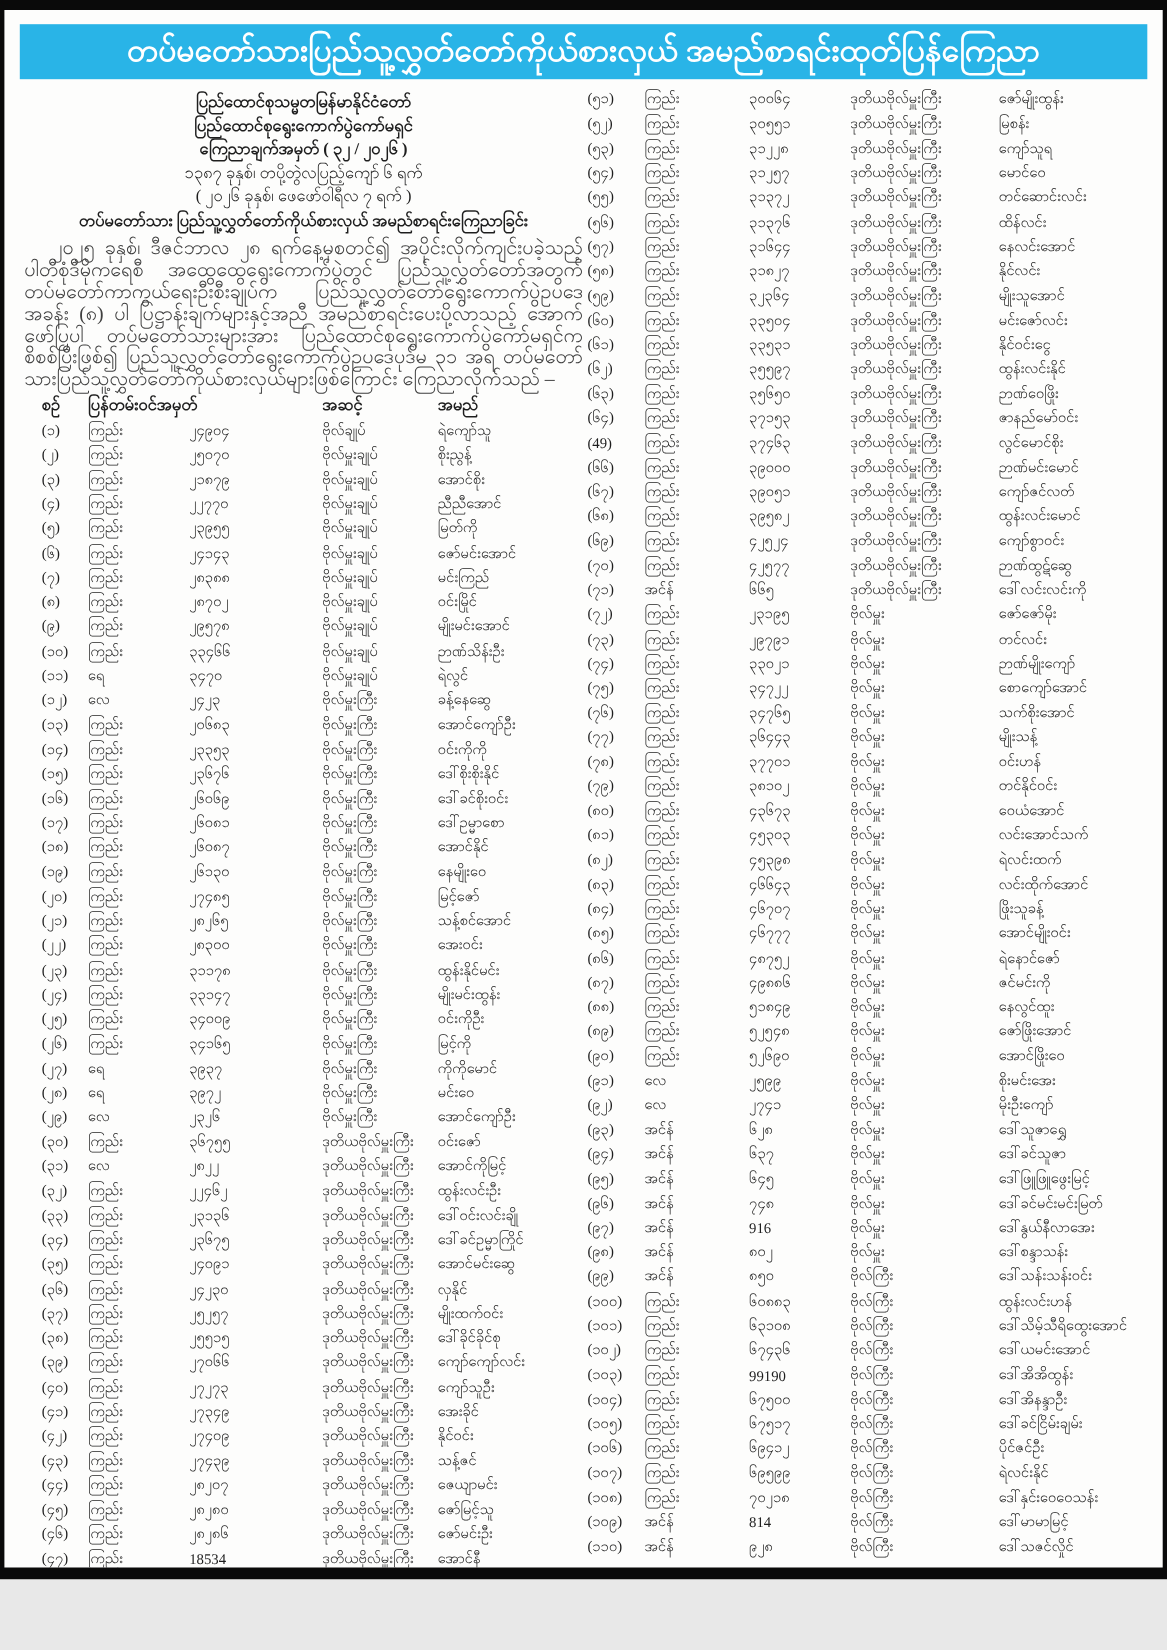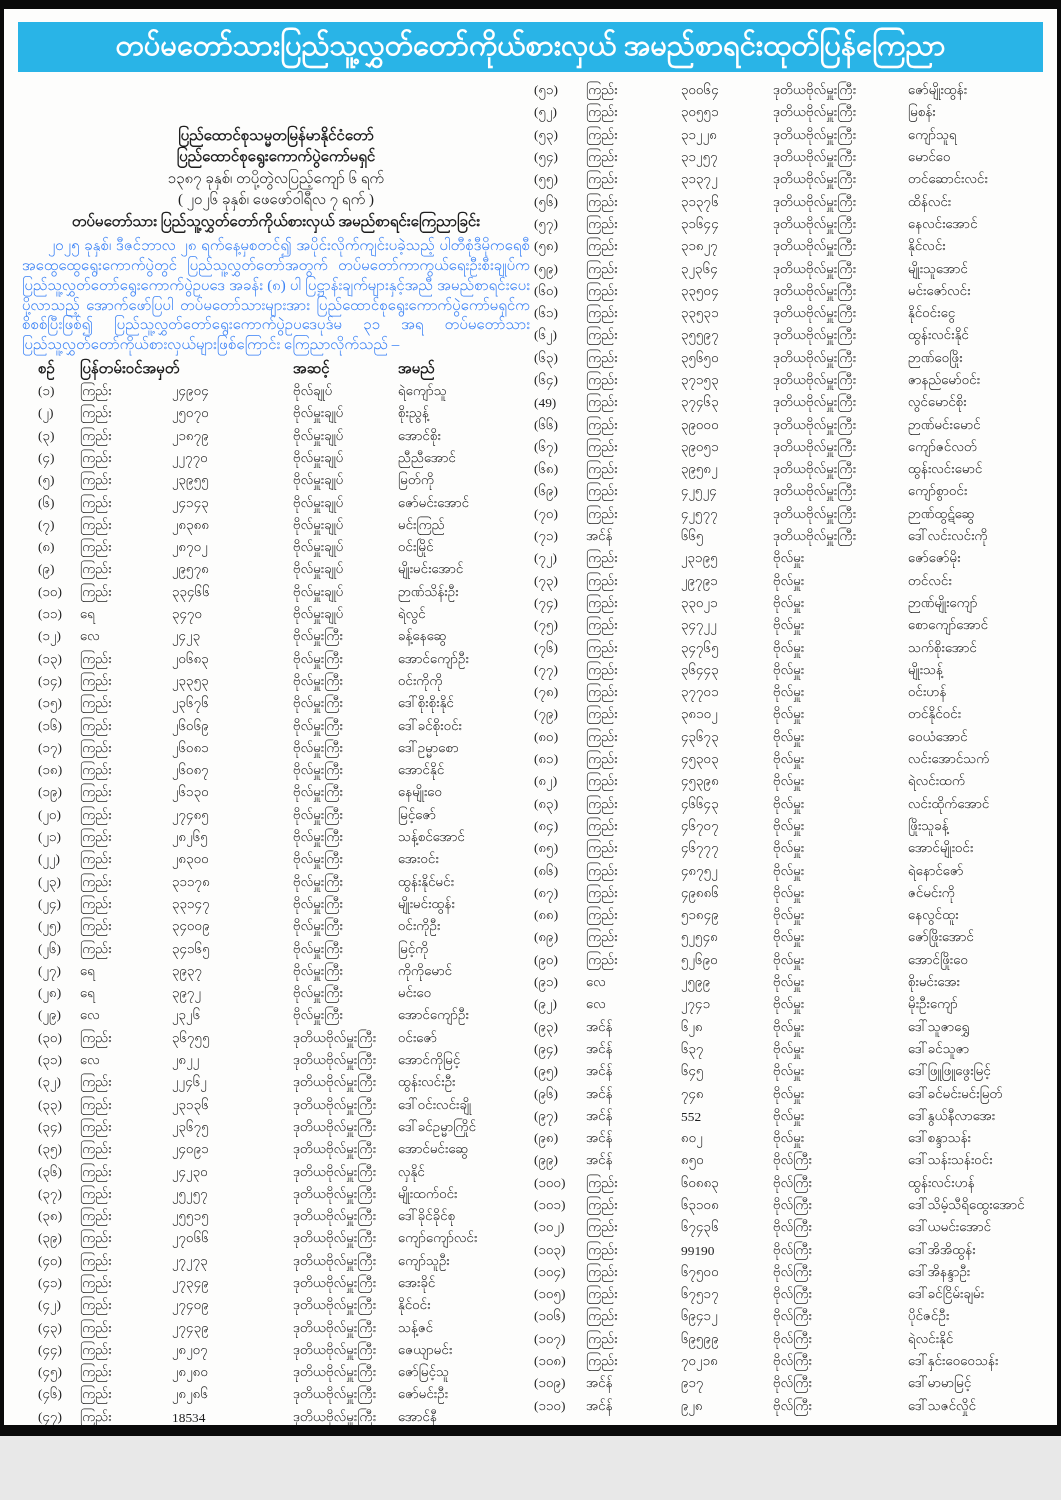--- a/index.html
+++ b/index.html
@@ -33,23 +33,23 @@
   .col-left{width:508px;flex:none;}
   .col-right{flex:1;min-width:0;padding-left:2px;}
 
   .hdr-line{
     text-align:center;font-size:15px;line-height:21.5px;
     white-space:nowrap;
   }
   .hdr-bold{font-weight:bold;}
   .para{
     margin-top:4px;
-    font-size:15px;line-height:19.8px;
+    font-size:18px;line-height:19.8px;
     text-align:justify;text-indent:26px;
-    color:#3b82f6;
+    color:#404040;
   }
 
   .thead{
     display:grid;
     grid-template-columns:42px 213px 105px 1fr;
     padding-left:16px;
     height:23px;align-items:center;
     font-size:15px;font-weight:bold;
     margin-top:3px;
     white-space:nowrap;
@@ -85,20 +85,21 @@
 
   <div class="banner">
     <span>တပ်မတော်သားပြည်သူ့လွှတ်တော်ကိုယ်စားလှယ် အမည်စာရင်းထုတ်ပြန်ကြေညာ</span>
   </div>
 
   <div class="content">
 
     <div class="col-left">
       <div class="hdr-line hdr-bold">ပြည်ထောင်စုသမ္မတမြန်မာနိုင်ငံတော်</div>
       <div class="hdr-line hdr-bold">ပြည်ထောင်စုရွေးကောက်ပွဲကော်မရှင်</div>
+      <div class="hdr-line hdr-bold">ကြေညာချက်အမှတ် ( ၃၂ / ၂၀၂၆ )</div>
       <div class="hdr-line">၁၃၈၇ ခုနှစ်၊ တပို့တွဲလပြည့်ကျော် ၆ ရက်</div>
       <div class="hdr-line">( ၂၀၂၆ ခုနှစ်၊ ဖေဖော်ဝါရီလ ၇ ရက် )</div>
       <div class="hdr-line hdr-bold">တပ်မတော်သား ပြည်သူ့လွှတ်တော်ကိုယ်စားလှယ် အမည်စာရင်းကြေညာခြင်း</div>
 
       <div class="para">၂၀၂၅ ခုနှစ်၊ ဒီဇင်ဘာလ ၂၈ ရက်နေ့မှစတင်၍ အပိုင်းလိုက်ကျင်းပခဲ့သည့် ပါတီစုံဒီမိုကရေစီ အထွေထွေရွေးကောက်ပွဲတွင် ပြည်သူ့လွှတ်တော်အတွက် တပ်မတော်ကာကွယ်ရေးဦးစီးချုပ်က ပြည်သူ့လွှတ်တော်ရွေးကောက်ပွဲဥပဒေ အခန်း (၈) ပါ ပြဋ္ဌာန်းချက်များနှင့်အညီ အမည်စာရင်းပေးပို့လာသည့် အောက်ဖော်ပြပါ တပ်မတော်သားများအား ပြည်ထောင်စုရွေးကောက်ပွဲကော်မရှင်က စိစစ်ပြီးဖြစ်၍ ပြည်သူ့လွှတ်တော်ရွေးကောက်ပွဲဥပဒေပုဒ်မ ၃၁ အရ တပ်မတော်သားပြည်သူ့လွှတ်တော်ကိုယ်စားလှယ်များဖြစ်ကြောင်း ကြေညာလိုက်သည် –</div>
 
       <div class="thead">
         <span>စဉ်</span>
         <span>ပြန်တမ်းဝင်အမှတ်</span>
         <span>အဆင့်</span>
@@ -779,21 +780,21 @@
           <div class="trow">
             <span class="c-seq">(၉၆)</span>
             <span class="c-svc">အင်န်</span>
             <span class="c-reg">၇၄၈</span>
             <span class="c-rank">ဗိုလ်မှူး</span>
             <span class="c-name">ဒေါ်ခင်မင်းမင်းမြတ်</span>
           </div>
           <div class="trow">
             <span class="c-seq">(၉၇)</span>
             <span class="c-svc">အင်န်</span>
-            <span class="c-reg">552</span>
+            <span class="c-reg">916</span>
             <span class="c-rank">ဗိုလ်မှူး</span>
             <span class="c-name">ဒေါ်နွယ်နီလာအေး</span>
           </div>
           <div class="trow">
             <span class="c-seq">(၉၈)</span>
             <span class="c-svc">အင်န်</span>
             <span class="c-reg">၈၀၂</span>
             <span class="c-rank">ဗိုလ်မှူး</span>
             <span class="c-name">ဒေါ်စန္ဒာသန်း</span>
           </div>
@@ -863,21 +864,21 @@
           <div class="trow">
             <span class="c-seq">(၁၀၈)</span>
             <span class="c-svc">ကြည်း</span>
             <span class="c-reg">၇၀၂၁၈</span>
             <span class="c-rank">ဗိုလ်ကြီး</span>
             <span class="c-name">ဒေါ်နှင်းဝေဝေသန်း</span>
           </div>
           <div class="trow">
             <span class="c-seq">(၁၀၉)</span>
             <span class="c-svc">အင်န်</span>
-            <span class="c-reg">၉၁၇</span>
+            <span class="c-reg">814</span>
             <span class="c-rank">ဗိုလ်ကြီး</span>
             <span class="c-name">ဒေါ်မာမာမြင့်</span>
           </div>
           <div class="trow">
             <span class="c-seq">(၁၁၀)</span>
             <span class="c-svc">အင်န်</span>
             <span class="c-reg">၉၂၈</span>
             <span class="c-rank">ဗိုလ်ကြီး</span>
             <span class="c-name">ဒေါ်သဇင်လှိုင်</span>
           </div>

